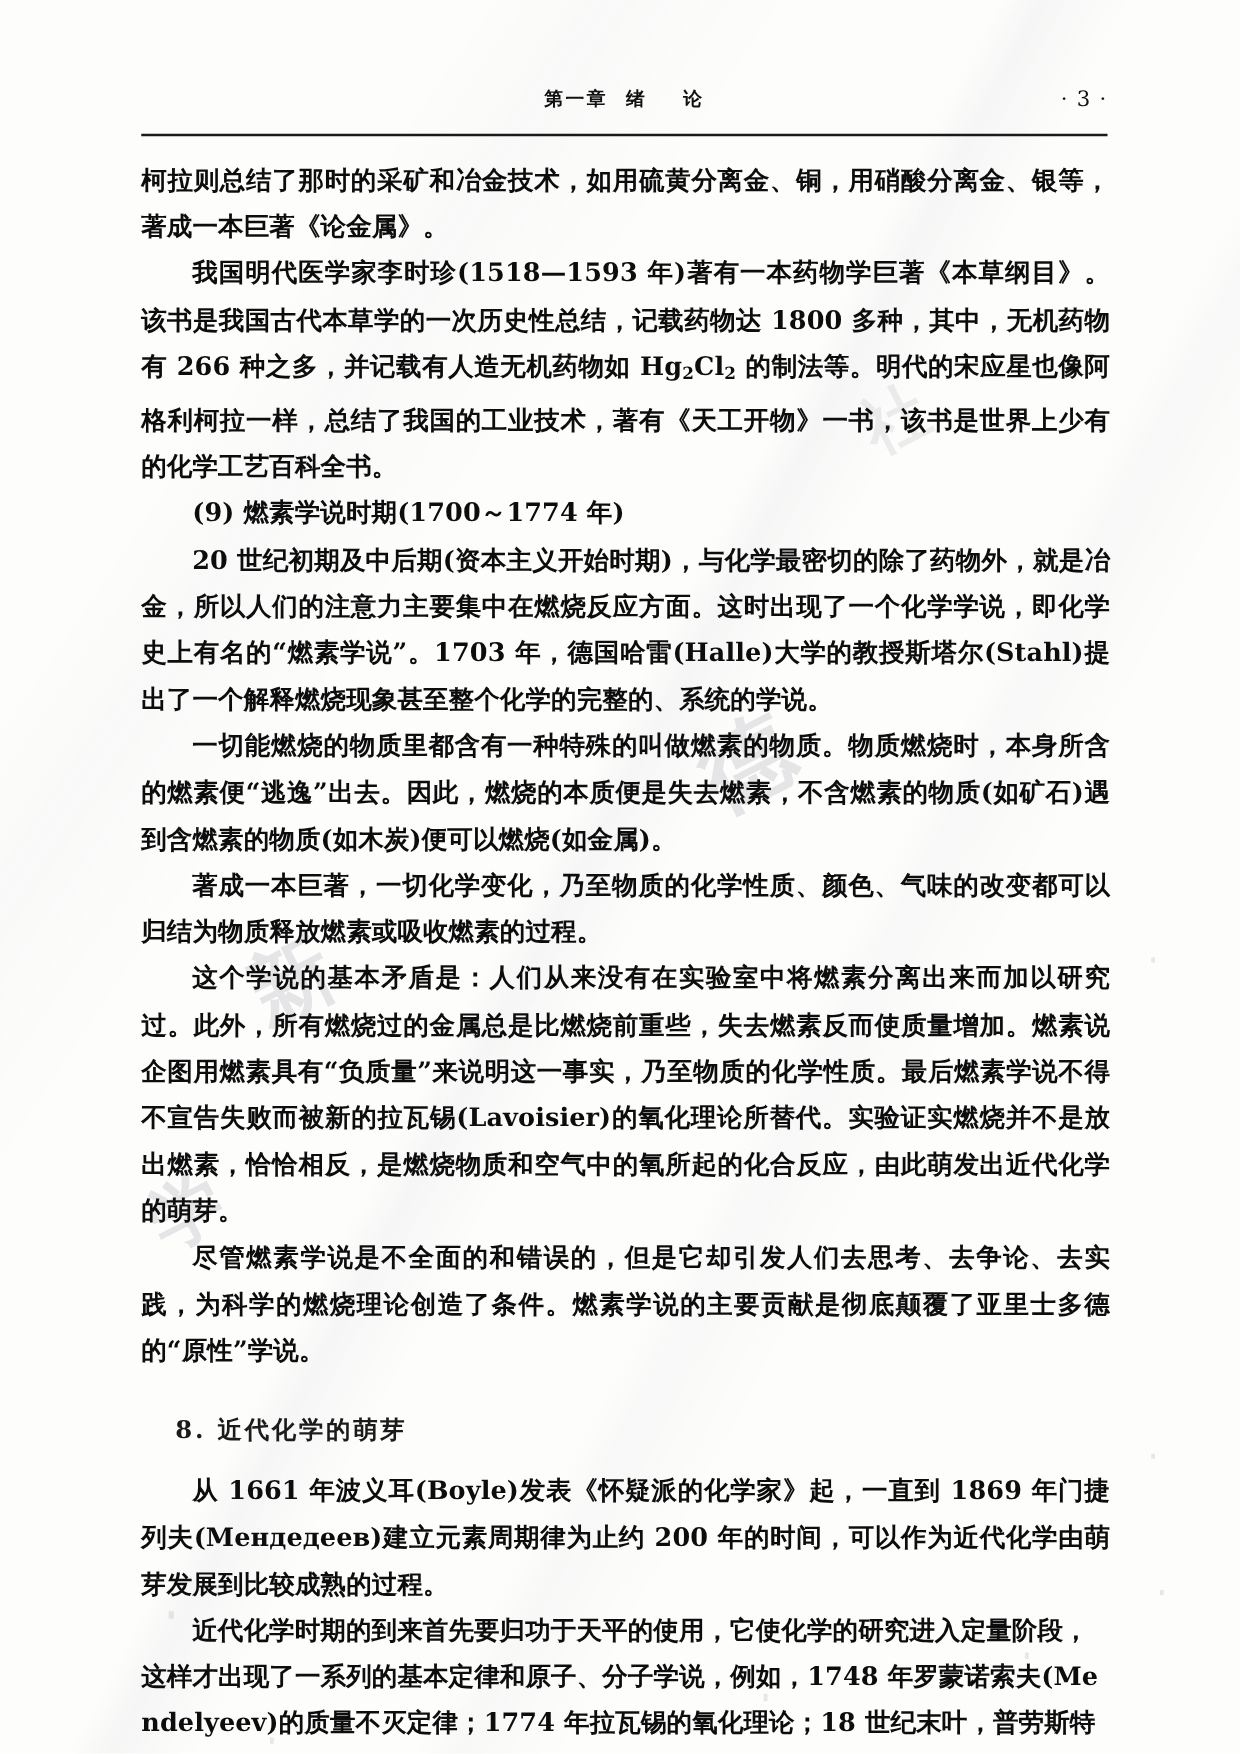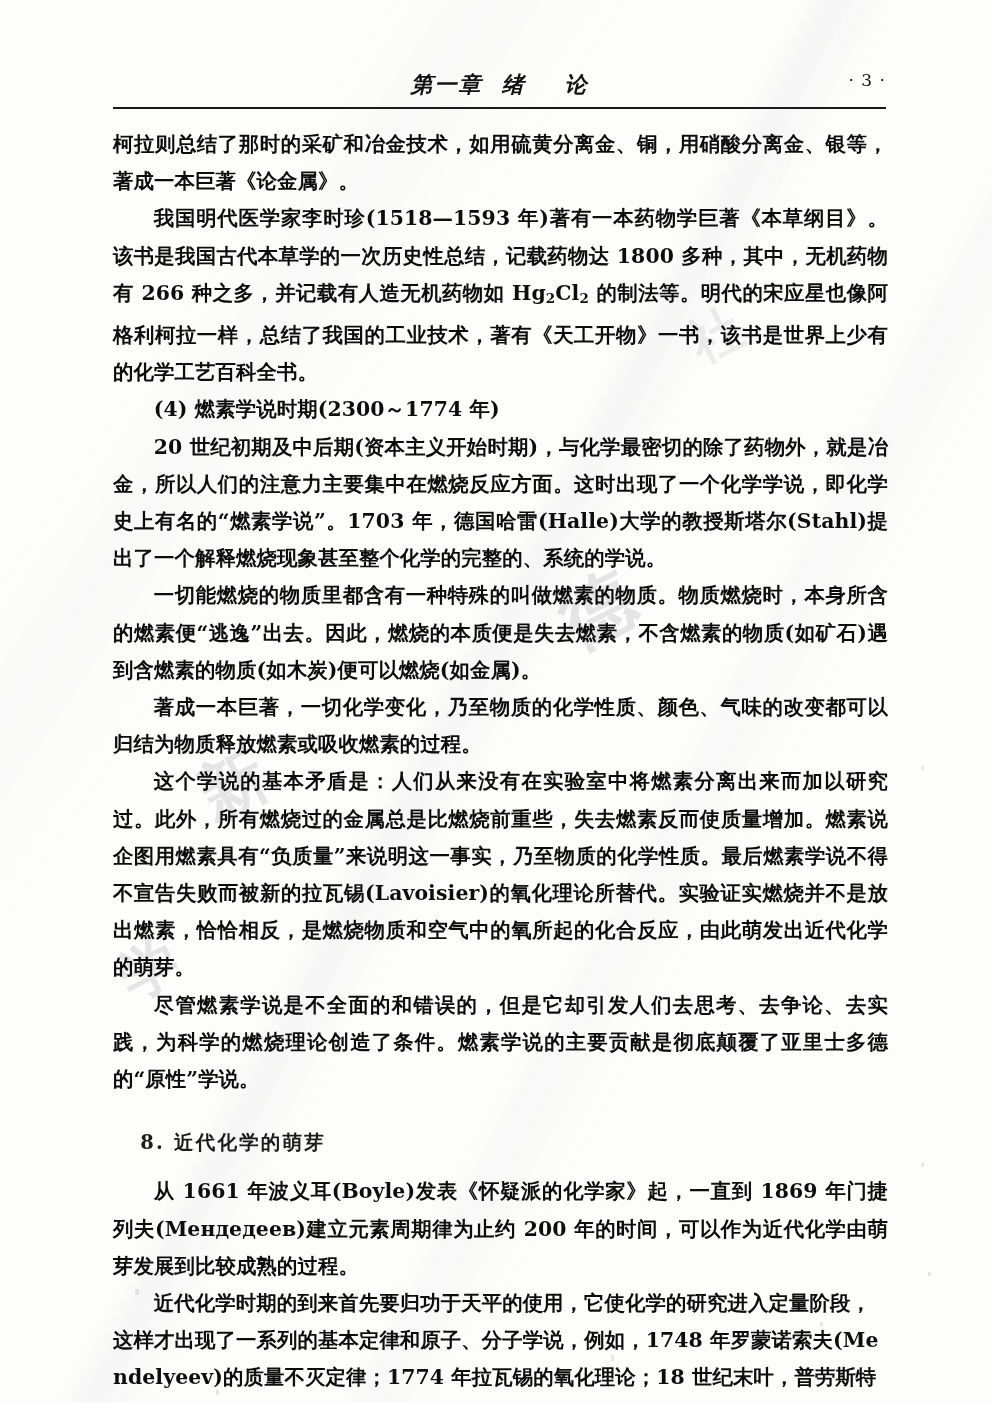--- a/index.html
+++ b/index.html
@@ -56,24 +56,23 @@
     height: 36px;
     z-index: 2;
   }
   .header-title {
     position: absolute;
     left: 50%;
     top: 0;
     transform: translateX(-50%);
     font-family: "DejaVu Serif", "Liberation Serif", serif;
     font-weight: 700;
-    font-size: 22px;
+    font-size: 15px;
     letter-spacing: 2px;
     white-space: pre;
-    font-style: italic;
   }
   .header-folio {
     position: absolute;
     right: 0;
     top: 0;
     font-family: "DejaVu Serif", "Liberation Serif", serif;
     font-size: 17px;
     letter-spacing: 1px;
     white-space: pre;
   }
@@ -158,21 +157,21 @@
   <div class="header-rule"></div>
 
   <div class="body-col">
 
     <p class="para">柯拉则总结了那时的采矿和冶金技术，如用硫黄分离金、铜，用硝酸分离金、银等，著成一本巨著《论金属》。</p>
 
     <p class="para indent">
       <span>我国明代医学家李时珍(1518—1593 年)著有一本药物学巨著《本草纲目》。该书是我国古代本草学的一次历史性总结，记载药物达 1800 多种，其中，无机药物有 266 种之多，并记载有人造无机药物如 Hg</span><sub>2</sub><span>Cl</span><sub>2</sub><span> 的制法等。明代的宋应星也像阿格利柯拉一样，总结了我国的工业技术，著有《天工开物》一书，该书是世界上少有的化学工艺百科全书。</span>
     </p>
 
-    <p class="para indent">(4) 燃素学说时期(2300～1774 年)</p>
+    <p class="para indent">(9) 燃素学说时期(1700～1774 年)</p>
 
     <p class="para indent">20 世纪初期及中后期(资本主义开始时期)，与化学最密切的除了药物外，就是冶金，所以人们的注意力主要集中在燃烧反应方面。这时出现了一个化学学说，即化学史上有名的“燃素学说”。1703 年，德国哈雷(Halle)大学的教授斯塔尔(Stahl)提出了一个解释燃烧现象甚至整个化学的完整的、系统的学说。</p>
 
     <p class="para indent">一切能燃烧的物质里都含有一种特殊的叫做燃素的物质。物质燃烧时，本身所含的燃素便“逃逸”出去。因此，燃烧的本质便是失去燃素，不含燃素的物质(如矿石)遇到含燃素的物质(如木炭)便可以燃烧(如金属)。</p>
 
     <p class="para indent">著成一本巨著，一切化学变化，乃至物质的化学性质、颜色、气味的改变都可以归结为物质释放燃素或吸收燃素的过程。</p>
 
     <p class="para indent">这个学说的基本矛盾是：人们从来没有在实验室中将燃素分离出来而加以研究过。此外，所有燃烧过的金属总是比燃烧前重些，失去燃素反而使质量增加。燃素说企图用燃素具有“负质量”来说明这一事实，乃至物质的化学性质。最后燃素学说不得不宣告失败而被新的拉瓦锡(Lavoisier)的氧化理论所替代。实验证实燃烧并不是放出燃素，恰恰相反，是燃烧物质和空气中的氧所起的化合反应，由此萌发出近代化学的萌芽。</p>
 
     <p class="para indent">尽管燃素学说是不全面的和错误的，但是它却引发人们去思考、去争论、去实践，为科学的燃烧理论创造了条件。燃素学说的主要贡献是彻底颠覆了亚里士多德的“原性”学说。</p>

